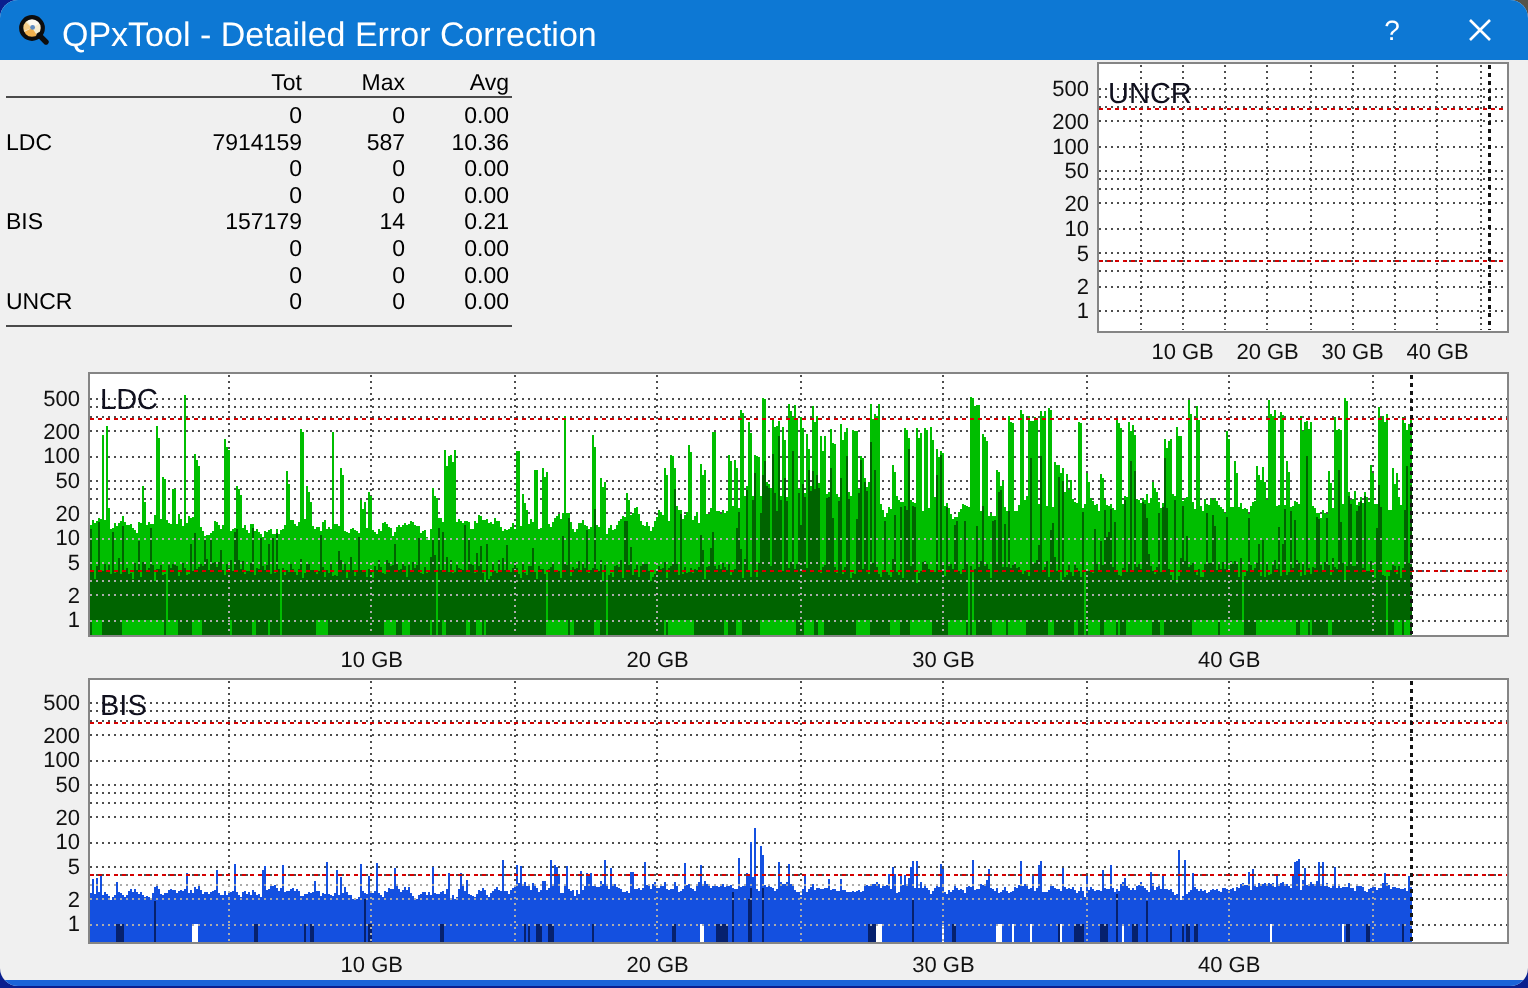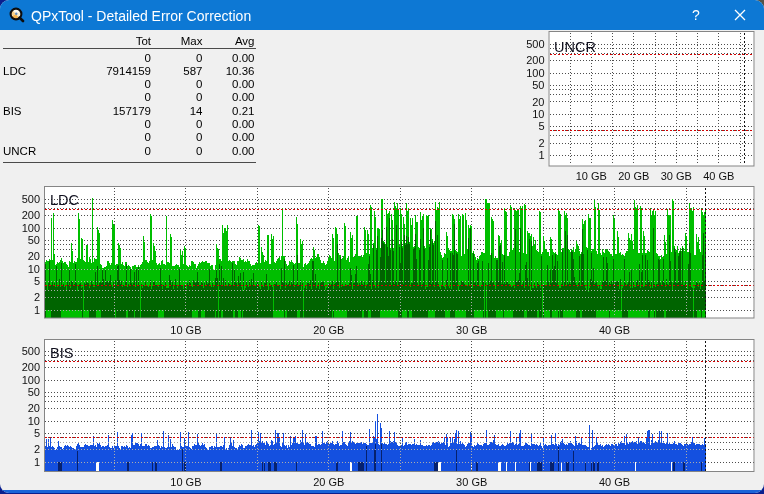--- a/index.html
+++ b/index.html
@@ -1,18 +1,18 @@
 <!DOCTYPE html>
 <html><head><meta charset="utf-8"><style>
 html,body{margin:0;padding:0;}
 body{width:764px;height:494px;background:#0a1f8e;overflow:hidden;font-family:"Liberation Sans",sans-serif;position:relative;}
 #tr-corner{position:absolute;right:0;top:0;width:14px;height:14px;background:#54534a;}
 #win{position:absolute;left:0;top:0;width:764px;height:493px;border-radius:9px;overflow:hidden;background:#f0f0f0;}
 #titlebar{position:absolute;left:0;top:0;width:764px;height:30px;background:#0d78d4;}
-#title{position:absolute;left:31px;top:8px;color:#fff;font-size:14px;}
+#title{position:absolute;left:31px;top:8px;color:#fff;font-size:17px;}
 #ticon{position:absolute;left:7px;top:5px;}
 #helpbtn{position:absolute;left:682px;top:0;width:28px;height:30px;color:#fff;font-size:14px;text-align:center;line-height:30px;}
 #closebtn{position:absolute;left:726px;top:0;width:28px;height:30px;color:#fff;text-align:center;line-height:30px;}
 #bottombar{position:absolute;left:0;bottom:0;width:764px;height:3px;background:#1a64d8;border-radius:0 0 9px 9px;}
 </style></head>
 <body>
 <div id="tr-corner"></div>
 <div id="win">
 <div id="titlebar">
 <svg id="ticon" width="20" height="20" viewBox="0 0 20 20">

